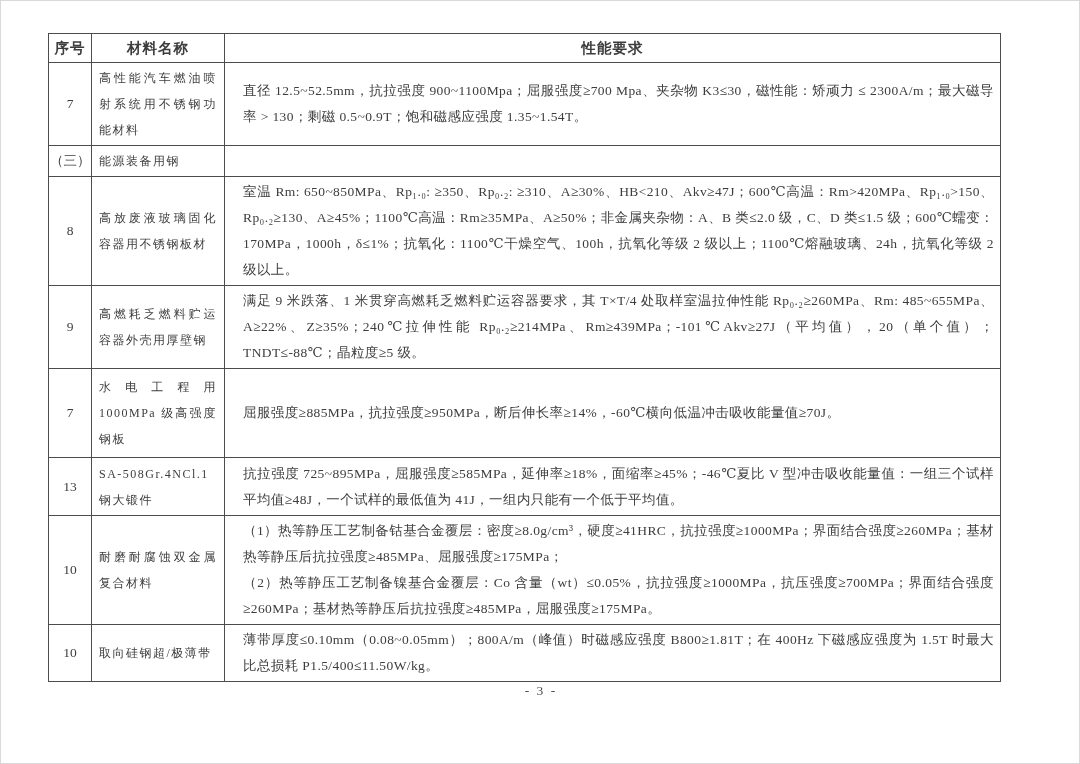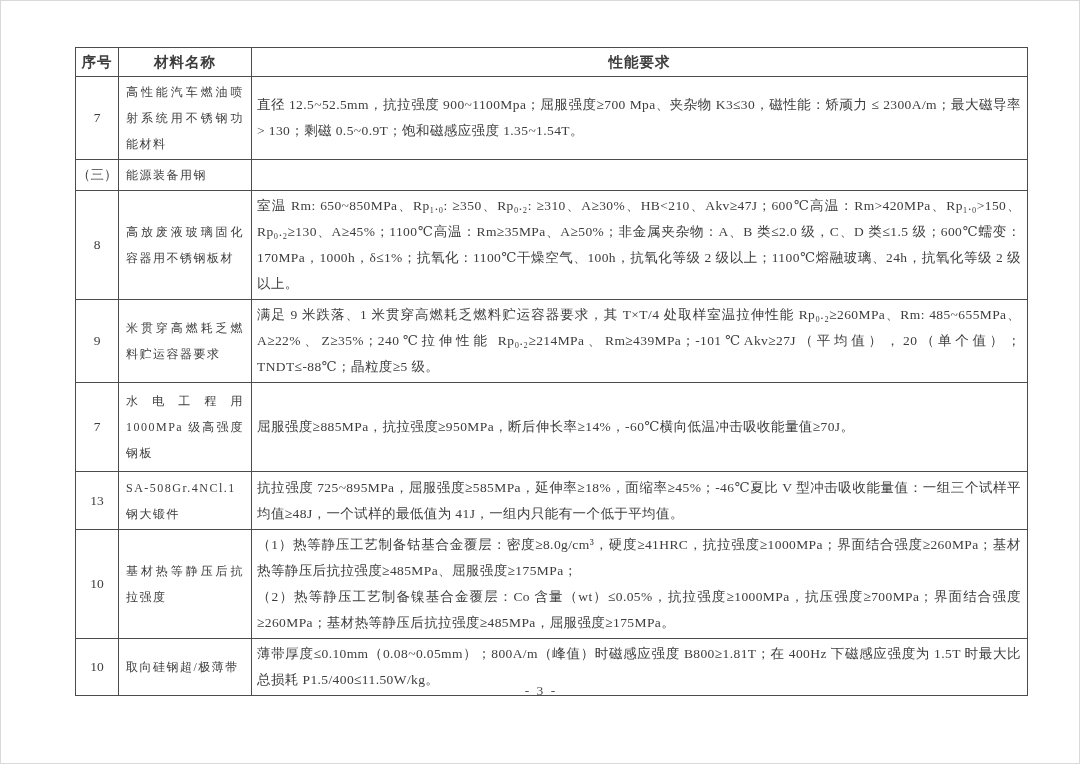--- a/index.html
+++ b/index.html
@@ -14,25 +14,24 @@
     background: #ffffff;
     box-sizing: border-box;
     border: 1px solid #d9d9d9;
     font-family: "Liberation Serif", "DejaVu Serif", serif;
     color: #3d3d3d;
     overflow: hidden;
   }
   table.spec-table {
     position: absolute;
     left: 47px;
-    top: 46px;
+    top: 32px;
     width: 953px;
     border-collapse: collapse;
     table-layout: fixed;
-    margin-left: 27px;
   }
   .spec-table col.c1 { width: 43px; }
   .spec-table col.c2 { width: 133px; }
   .spec-table th, .spec-table td {
     border: 1px solid #4c4c4c;
     box-sizing: border-box;
     vertical-align: middle;
     font-weight: normal;
     overflow: hidden;
   }
@@ -51,21 +50,21 @@
   td.cell-material {
     font-size: 12px;
     line-height: 26px;
     padding: 2px 7px;
     text-align: justify;
     letter-spacing: 1.5px;
   }
   td.cell-req {
     font-size: 13.5px;
     line-height: 26px;
-    padding: 2px 6px 2px 5px;
+    padding: 2px 6px 2px 18px;
     text-align: justify;
     white-space: pre-line;
     letter-spacing: 0.4px;
   }
   .page-number {
     position: absolute;
     top: 682px;
     left: 0;
     width: 1080px;
     text-align: center;
@@ -100,36 +99,36 @@
         <td class="cell-material">能源装备用钢</td>
         <td class="cell-req"></td>
       </tr>
       <tr style="height:105px;">
         <td class="cell-index">8</td>
         <td class="cell-material">高放废液玻璃固化容器用不锈钢板材</td>
         <td class="cell-req">室温 Rm: 650~850MPa、Rp₁.₀: ≥350、Rp₀.₂: ≥310、A≥30%、HB&lt;210、Akv≥47J；600℃高温：Rm&gt;420MPa、Rp₁.₀&gt;150、Rp₀.₂≥130、A≥45%；1100℃高温：Rm≥35MPa、A≥50%；非金属夹杂物：A、B 类≤2.0 级，C、D 类≤1.5 级；600℃蠕变：170MPa，1000h，δ≤1%；抗氧化：1100℃干燥空气、100h，抗氧化等级 2 级以上；1100℃熔融玻璃、24h，抗氧化等级 2 级以上。</td>
       </tr>
       <tr style="height:80px;">
         <td class="cell-index">9</td>
-        <td class="cell-material">米贯穿高燃耗乏燃料贮运容器要求</td>
+        <td class="cell-material">高燃耗乏燃料贮运容器外壳用厚壁钢</td>
         <td class="cell-req">满足 9 米跌落、1 米贯穿高燃耗乏燃料贮运容器要求，其 T×T/4 处取样室温拉伸性能 Rp₀.₂≥260MPa、Rm: 485~655MPa、A≥22%、Z≥35%；240℃拉伸性能 Rp₀.₂≥214MPa、Rm≥439MPa；-101℃Akv≥27J（平均值），20（单个值）；TNDT≤-88℃；晶粒度≥5 级。</td>
       </tr>
       <tr style="height:89px;">
         <td class="cell-index">7</td>
         <td class="cell-material">水电工程用 1000MPa 级高强度钢板</td>
         <td class="cell-req">屈服强度≥885MPa，抗拉强度≥950MPa，断后伸长率≥14%，-60℃横向低温冲击吸收能量值≥70J。</td>
       </tr>
       <tr style="height:58px;">
         <td class="cell-index">13</td>
         <td class="cell-material">SA-508Gr.4NCl.1 钢大锻件</td>
         <td class="cell-req">抗拉强度 725~895MPa，屈服强度≥585MPa，延伸率≥18%，面缩率≥45%；-46℃夏比 V 型冲击吸收能量值：一组三个试样平均值≥48J，一个试样的最低值为 41J，一组内只能有一个低于平均值。</td>
       </tr>
       <tr style="height:105px;">
         <td class="cell-index">10</td>
-        <td class="cell-material">基材热等静压后抗拉强度</td>
+        <td class="cell-material">耐磨耐腐蚀双金属复合材料</td>
         <td class="cell-req">（1）热等静压工艺制备钴基合金覆层：密度≥8.0g/cm³，硬度≥41HRC，抗拉强度≥1000MPa；界面结合强度≥260MPa；基材热等静压后抗拉强度≥485MPa、屈服强度≥175MPa；
 （2）热等静压工艺制备镍基合金覆层：Co 含量（wt）≤0.05%，抗拉强度≥1000MPa，抗压强度≥700MPa；界面结合强度≥260MPa；基材热等静压后抗拉强度≥485MPa，屈服强度≥175MPa。</td>
       </tr>
       <tr style="height:55px;">
         <td class="cell-index">10</td>
         <td class="cell-material">取向硅钢超/极薄带</td>
         <td class="cell-req">薄带厚度≤0.10mm（0.08~0.05mm）；800A/m（峰值）时磁感应强度 B800≥1.81T；在 400Hz 下磁感应强度为 1.5T 时最大比总损耗 P1.5/400≤11.50W/kg。</td>
       </tr>
     </tbody>
   </table>

